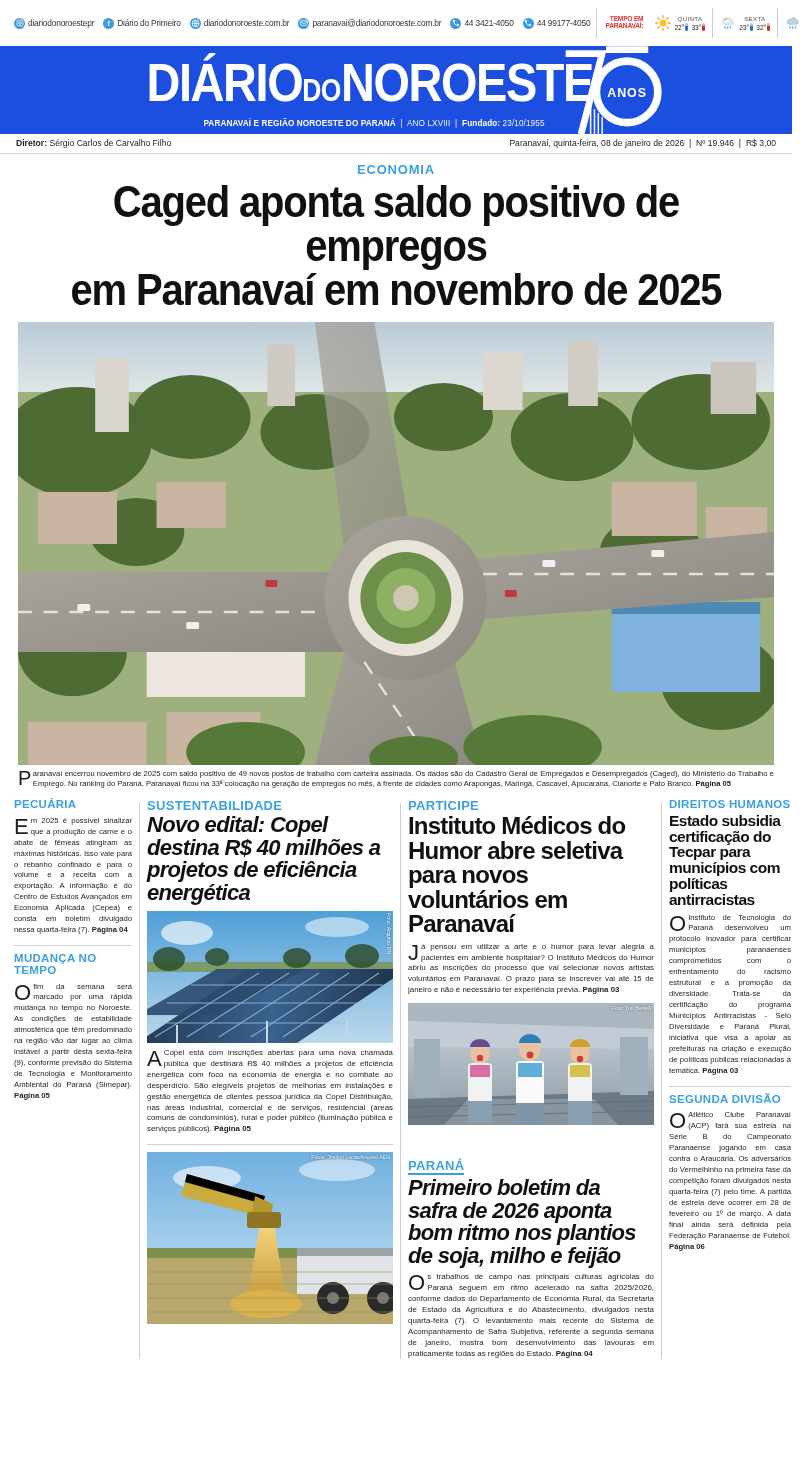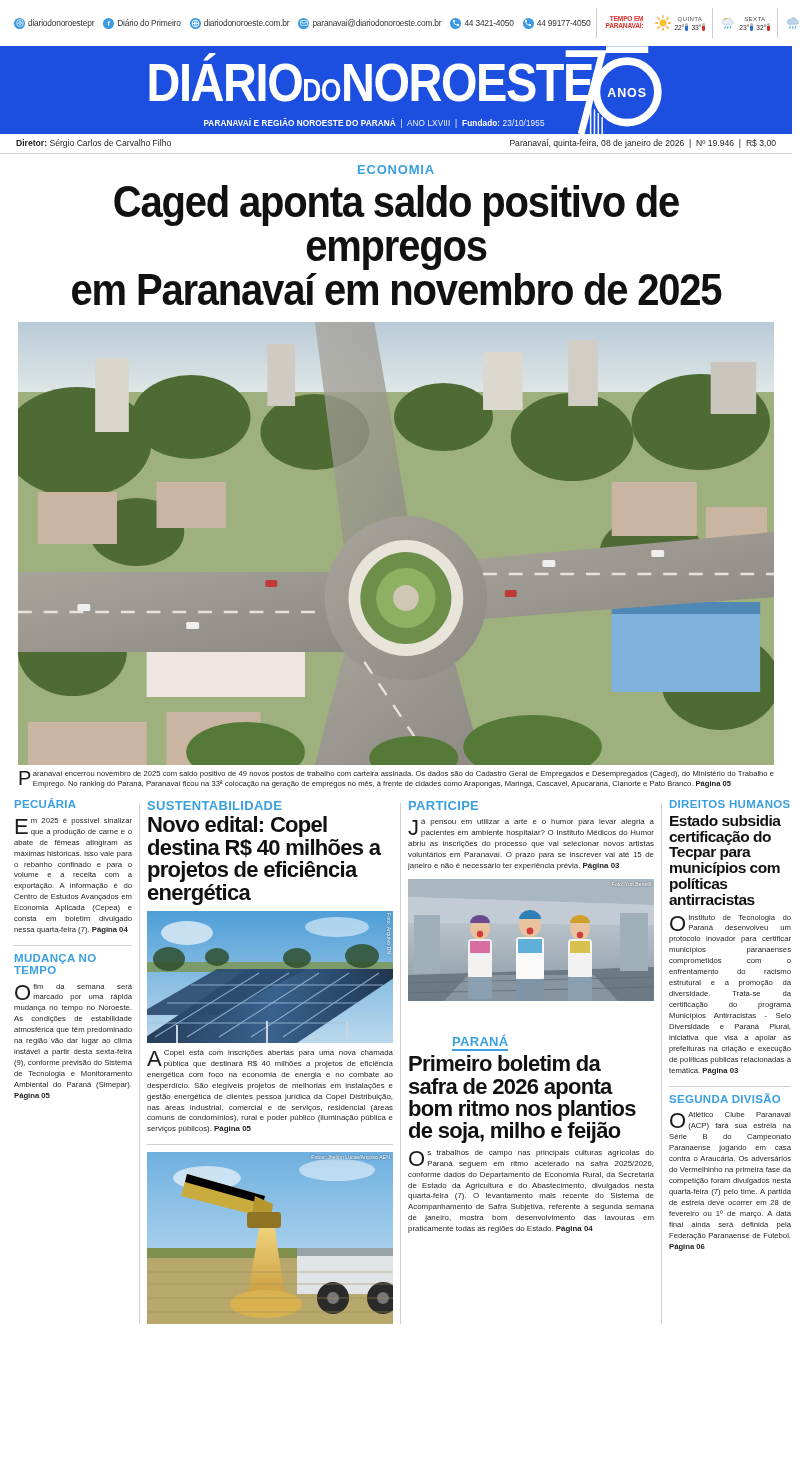--- a/index.html
+++ b/index.html
@@ -157,25 +157,25 @@
   .col-d { width: 122px; flex: 0 0 122px; }
 
   .sec-rule { border-top: 1px solid #cfcfcf; margin: 9px 0 7px 0; }
 
   .kicker {
     color: #3aa0e0; font-weight: 800; letter-spacing: 0.3px;
     line-height: 1.02; margin-bottom: 2px;
   }
   .k-sm { font-size: 11.5px; }
   .k-md { font-size: 13px; }
-  .k-underline { border-bottom: 2px solid #3aa0e0; display:inline-block; padding-bottom:1px;margin-left:44px; }
+  .k-underline { border-bottom: 2px solid #3aa0e0; display:inline-block; padding-bottom:1px; }
 
   .hl { font-weight: 800; color: #111; letter-spacing: -0.5px; line-height: 1.02; }
   .hl-sm { font-size: 15.5px; }
-  .hl-md { font-size: 22px; letter-spacing: -0.7px; }
+  .hl-md { font-size: 22px; letter-spacing: -0.7px; font-style: italic; }
   .hl-lg { font-size: 24px; letter-spacing: -0.8px; }
 
   .body {
     font-size: 7.9px; line-height: 1.38; color: #1d1d1d;
     text-align: justify; margin-top: 5px;
   }
   .body.tight { font-size: 7.7px; line-height: 1.42; }
   .body .dropcap {
     float: left; font-size: 22px; line-height: 0.78; font-weight: 400;
     padding-right: 2px; margin-top: 2px;
@@ -599,20 +599,21 @@
         </svg>
         <span class="credit-top">Fotos: Jhelton Lucas/Arquivo AEN</span>
       </div>
     </div>
 
     <div class="colrule"></div>
 
     <div class="col-c">
       <div>
         <div class="kicker k-md">PARTICIPE</div>
+        <div class="hl hl-lg">Instituto Médicos do Humor abre seletiva para novos voluntários em Paranavaí</div>
 
         <div class="body">
           <span class="dropcap">J</span><span>á pensou em utilizar a arte e o humor para levar alegria a pacientes em ambiente hospitalar? O Instituto Médicos do Humor abriu as inscrições do processo que vai selecionar novos artistas voluntários em Paranavaí. O prazo para se inscrever vai até 15 de janeiro e não é necessário ter experiência prévia.</span>
           <b>Página 03</b>
         </div>
 
         <div class="photo" style="height:122px;">
           <svg viewBox="0 0 246 122" preserveAspectRatio="none">
             <defs>
               <linearGradient id="hall" x1="0" y1="0" x2="0" y2="1">

